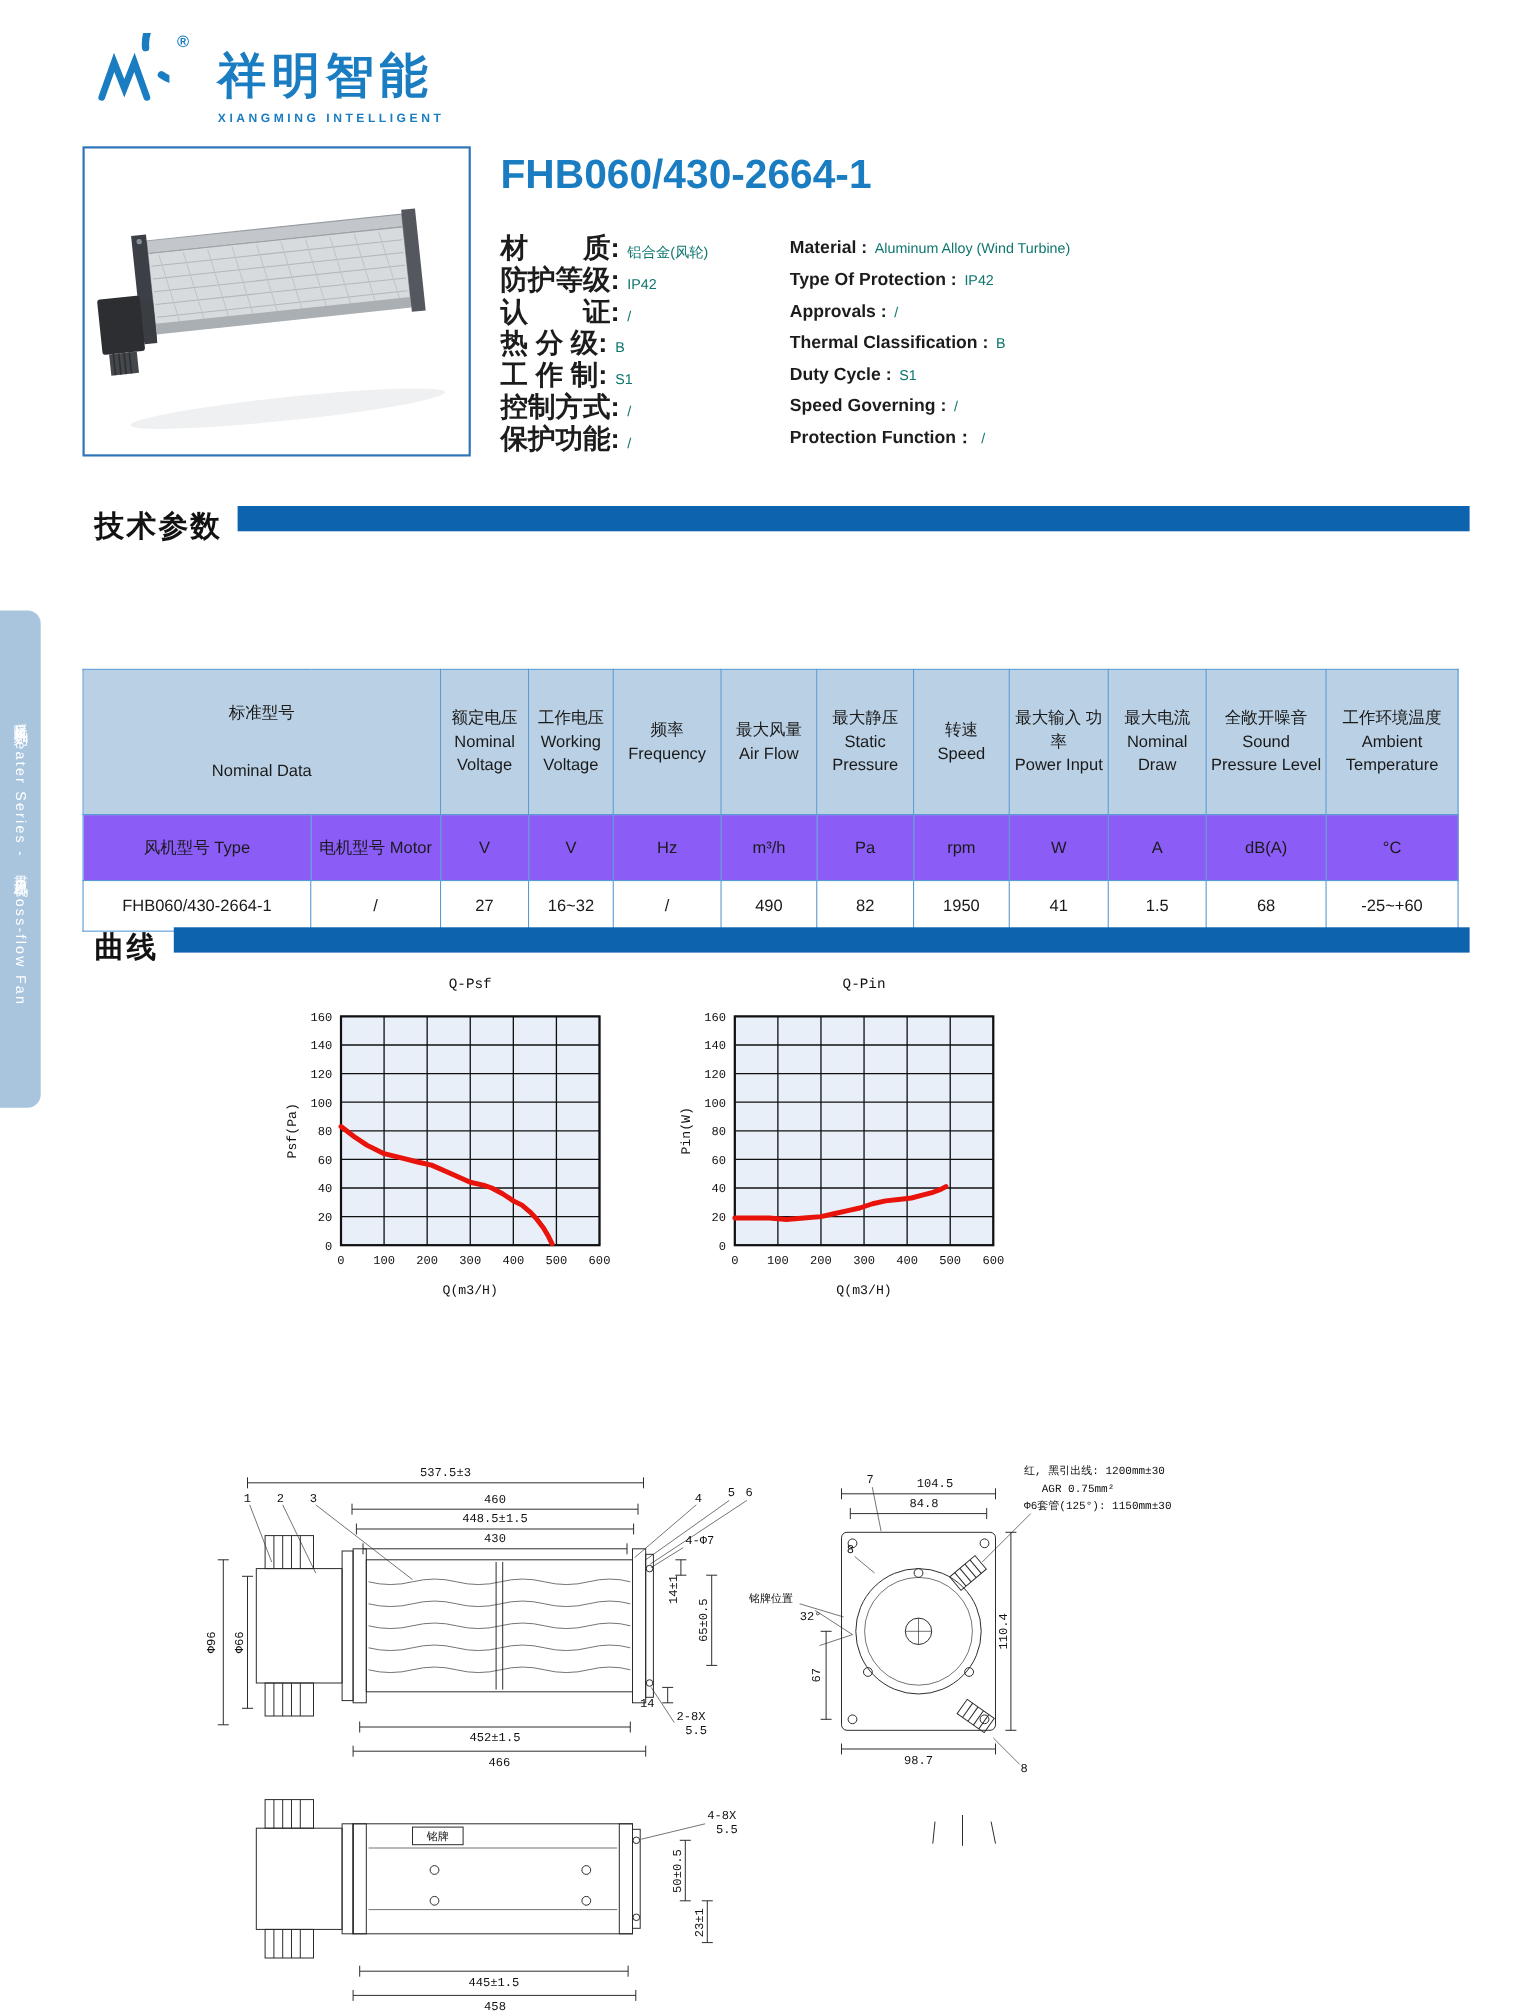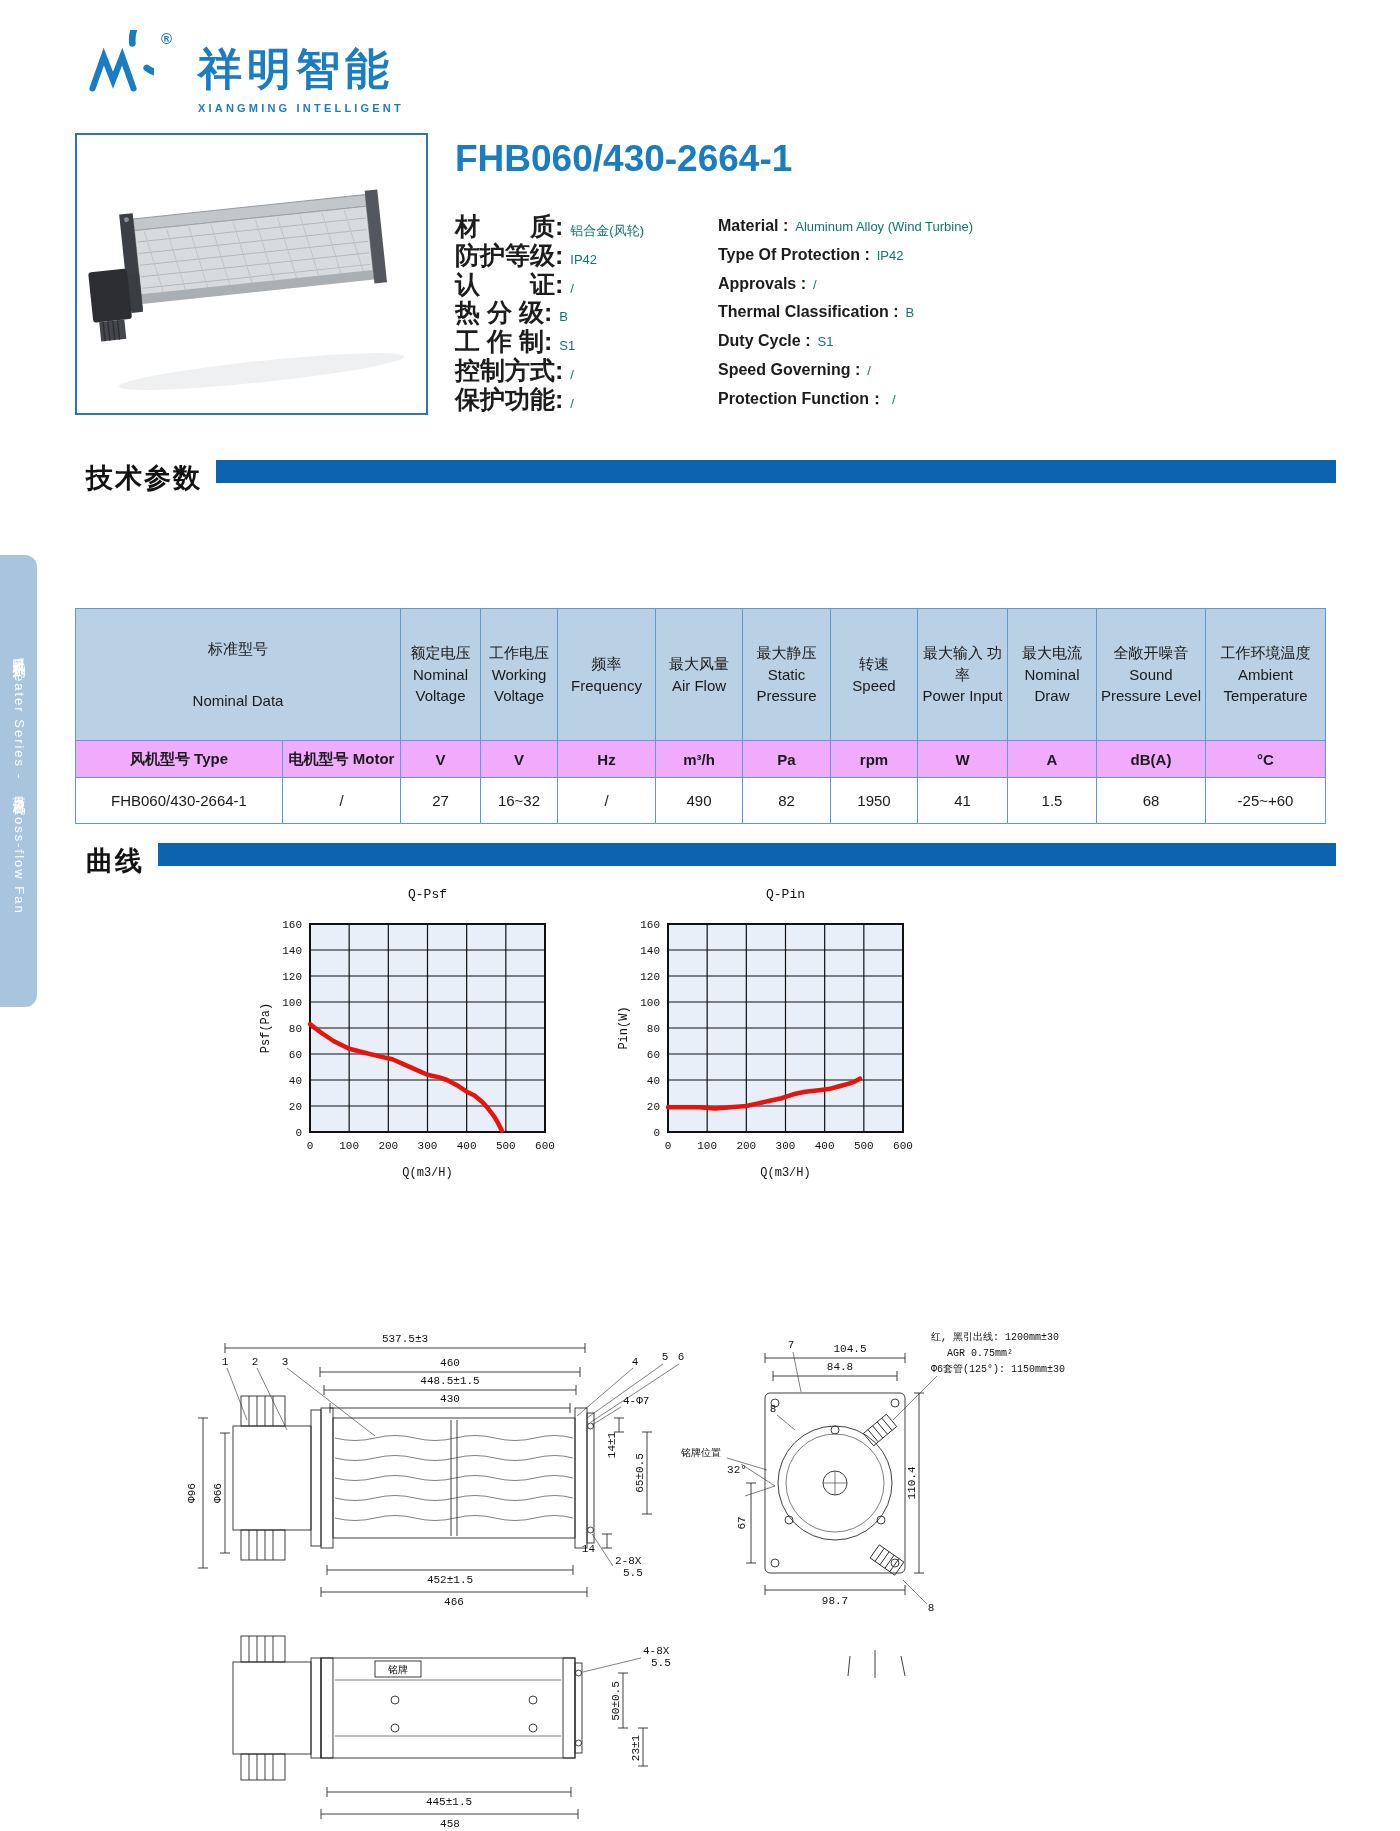--- a/index.html
+++ b/index.html
@@ -36,21 +36,21 @@
   
   .sec { position:absolute; left:75px; width:1250px; display:flex; align-items:flex-start;margin-left:11px; }
   .sec .t { font-size:27px; font-weight:700; color:#121212; letter-spacing:2px; white-space:nowrap; }
   .sec .bar { flex:1; height:23px; background:#0e63ae; margin-left:14px; }
   .sec-tech { top:460px; } .sec-curves { top:843px; } .sec-outline { top:1236px; }
 
   
   table.params { position:absolute; left:75px; top:608px; width:1250px; border-collapse:collapse; table-layout:fixed; }
   table.params td { border:1px solid #5b9bd5; text-align:center; vertical-align:middle; color:#1a1a1a; }
   tr.hrow td { background:#bad0e4; font-size:15px; line-height:1.45; padding:8px 2px; height:132px; }
-  tr.urow td { font-size:15px; padding:8px 2px; height:37px; background:#f0abfc;font-weight:bold; }
+  tr.urow td { font-size:15px; padding:20px 2px; height:37px; background:#8b5cf6; }
   tr.drow td { font-size:15px; padding:11px 2px; height:46px; background:#fff; }
   td.model-head .cn { margin-bottom:30px; }
 
   
   .chart { position:absolute; width:360px; height:310px; }
   #chart-qpsf { left:255px; top:876px; }
   #chart-qpin { left:613px; top:876px; }
   .chart text { font-family:"Liberation Mono", monospace; fill:#111; }
 
   

